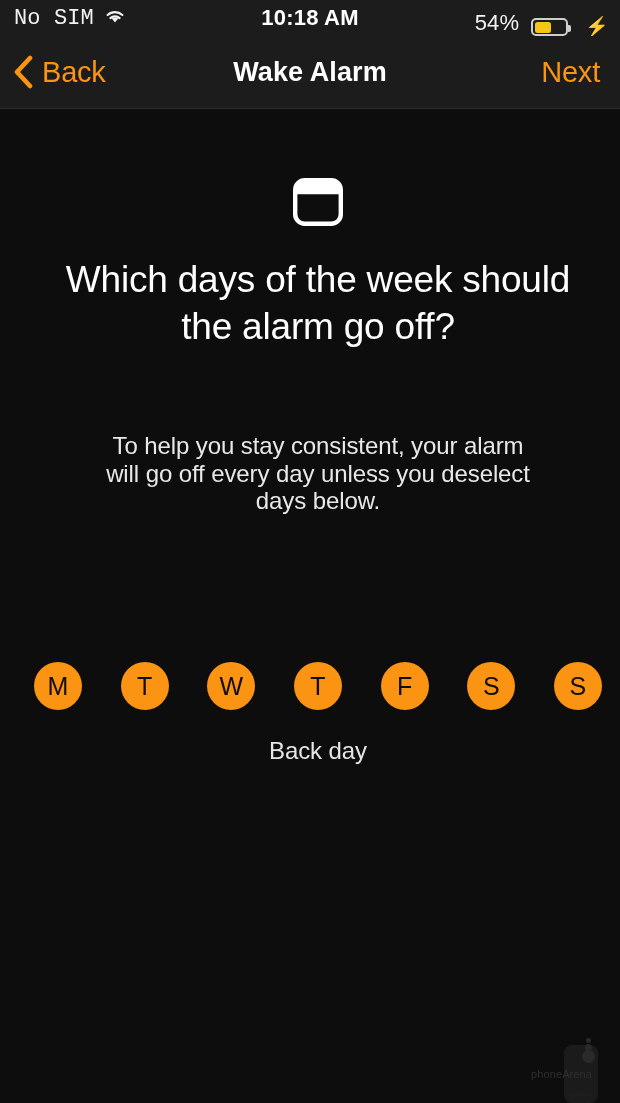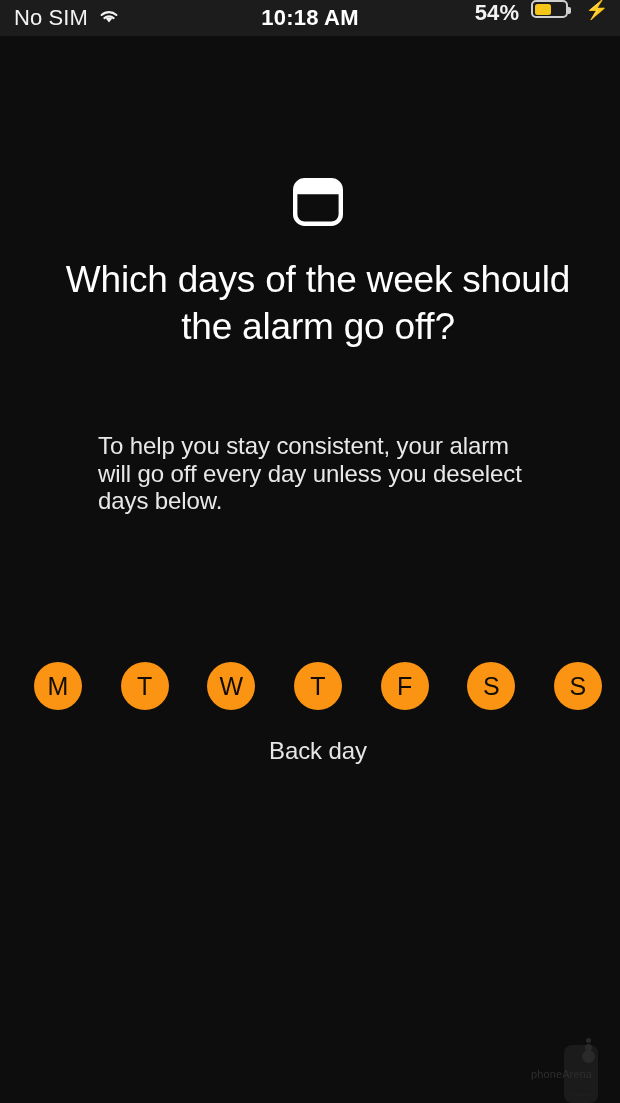--- a/index.html
+++ b/index.html
@@ -28,20 +28,21 @@
     background: #1c1c1c;
     color: #ffffff;
   }
   .sb-left {
     position: absolute;
     left: 14px; top: 0;
     height: 36px;
     display: flex;
     align-items: center;
     gap: 9px;
+    font-family: Liberation Mono, monospace;
   }
   .sb-carrier {
     font-size: 22px;
     letter-spacing: 0.1px;
     color: #f2f2f2;
   }
   .sb-center {
     position: absolute;
     left: 0; top: 0;
     width: 620px;
@@ -54,23 +55,22 @@
     font-size: 22px;
     font-weight: bold;
     color: #ffffff;
     letter-spacing: 0.2px;
   }
   .sb-right {
     position: absolute;
     right: 11px; top: 0;
     height: 36px;
     display: flex;
-    align-items: flex-start;
+    align-items: flex-end;
     gap: 12px;
-    font-weight: bold;
   }
   .sb-batt-pct {
     font-size: 22px;
     color: #f2f2f2;
     letter-spacing: 0.2px;
   }
   .batt {
     position: relative;
     width: 37px;
     height: 18px;
@@ -183,20 +183,21 @@
     text-align: center;
     font-size: 37px;
     line-height: 47px;
     color: #ffffff;
     letter-spacing: -0.2px;
   }
   .subtext {
     position: absolute;
     left: 90px; top: 323px;
     width: 440px;
+    text-align: center;
     font-size: 24px;
     line-height: 27.5px;
     color: #e8e8e8;
     letter-spacing: -0.1px;
   }
 
   
   #days-row {
     position: absolute;
     left: 26px; top: 553px;
@@ -297,20 +298,34 @@
 
     <div class="sb-right">
       <span class="sb-batt-pct">54%</span>
       <span class="batt">
         <span class="batt-fill" id="batt-fill" style="width: 54%; background: rgb(245, 197, 24);"></span>
       </span>
       <span class="bolt">⚡</span>
     </div>
   </div>
 
+  <div id="nav-bar">
+    <div class="nav-back">
+      <span>
+        <svg class="chev" viewBox="0 0 22 34" aria-hidden="true">
+          <path d="M18 3 L5 17 L18 31" stroke="#fa9412" stroke-width="4.6" fill="none" stroke-linecap="round" stroke-linejoin="round"></path>
+        </svg>
+      </span>
+      <span class="nav-back-label">Back</span>
+    </div>
+
+    <div class="nav-title">Wake Alarm</div>
+
+    <div class="nav-next">Next</div>
+  </div>
 
   <div id="content">
 
     <div class="cal-icon-wrap">
       <span>
         <svg class="cal-icon" viewBox="0 0 50 48" aria-hidden="true">
           <rect x="2.2" y="2.2" width="45.6" height="43.6" rx="9.5" ry="9.5" fill="none" stroke="#ffffff" stroke-width="4.4"></rect>
           <path d="M2.2 11.7 a9.5 9.5 0 0 1 9.5 -9.5 h26.6 a9.5 9.5 0 0 1 9.5 9.5 v4.6 h-45.6 z" fill="#ffffff"></path>
         </svg>
       </span>

